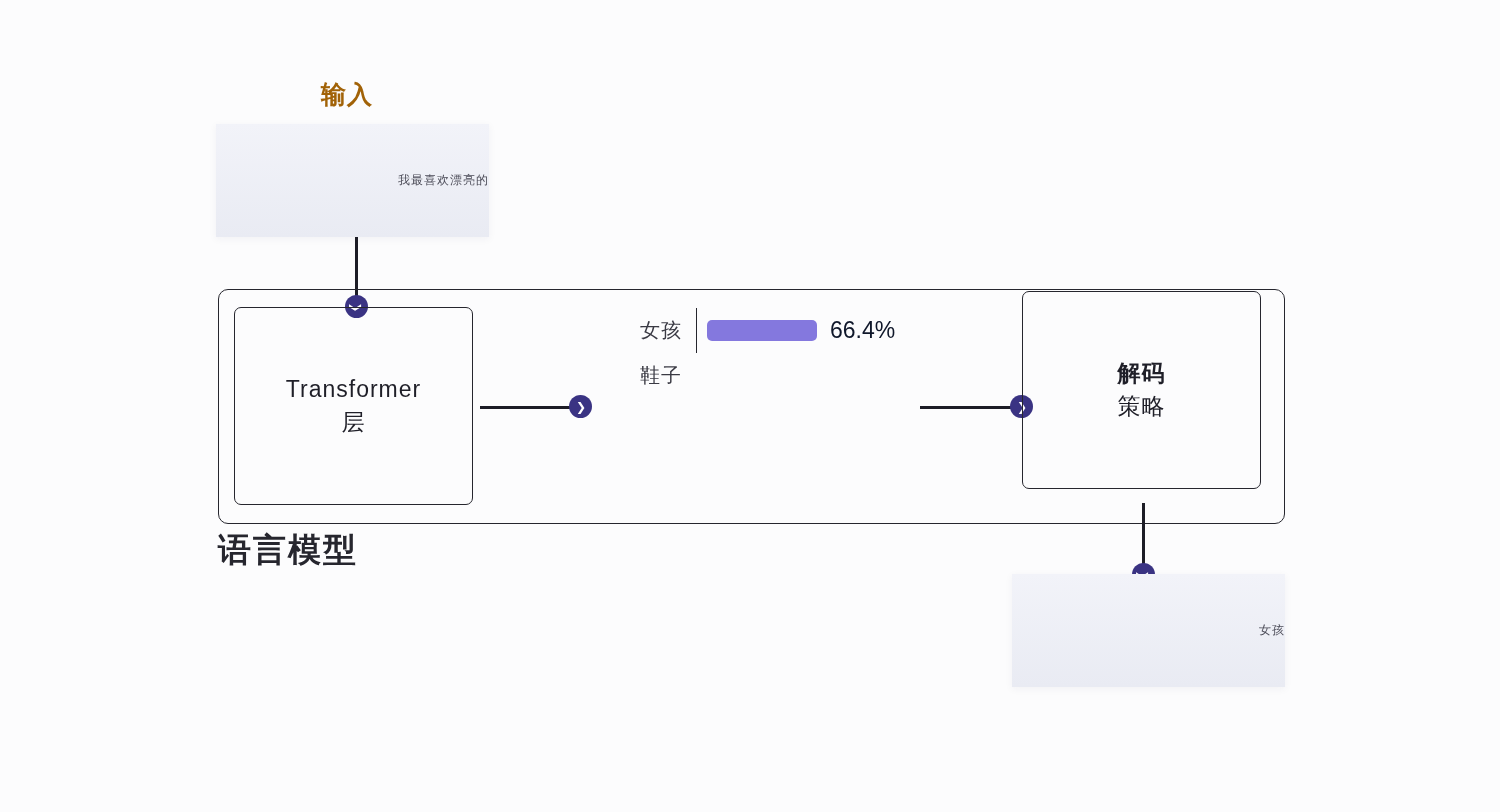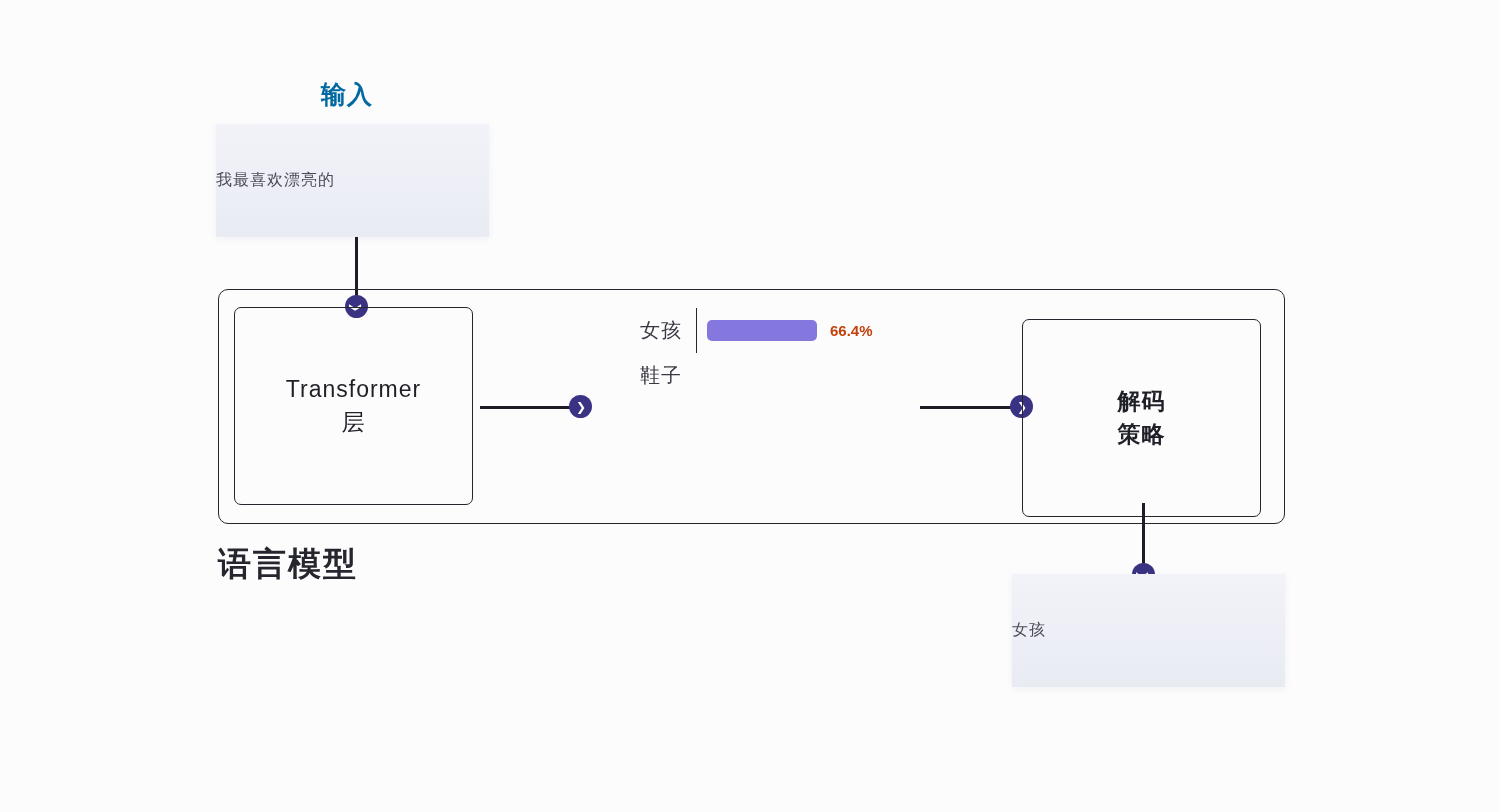--- a/index.html
+++ b/index.html
@@ -5,28 +5,28 @@
   html,body{margin:0;padding:0;}
   body{
     width:1500px;height:812px;
     background:#fcfcfd;
     font-family:"Liberation Sans","DejaVu Sans",sans-serif;
     position:relative;overflow:hidden;
     color:#23232e;
   }
   .abs{position:absolute;}
   
-  .big-label{font-size:25px;font-weight:700;color:#0369a1;letter-spacing:1px;}
+  .big-label{font-size:25px;font-weight:700;color:#a16207;letter-spacing:1px;}
   .model-label{font-size:33px;font-weight:600;color:#26262e;letter-spacing:2px;}
   
   .soft-box{
     background:linear-gradient(180deg,#f2f3f9 0%,#e9ebf3 100%);
     box-shadow:0 2px 8px rgba(40,40,80,0.05);
-    display:flex;align-items:center;justify-content:flex-start;
-    font-size:16px;color:#4c4c58;letter-spacing:1px;
+    display:flex;align-items:center;justify-content:flex-end;
+    font-size:12px;color:#4c4c58;letter-spacing:1px;
   }
   
   .outline-box{
     border:1.6px solid #26262e;border-radius:7px;
     background:transparent;
     display:flex;flex-direction:column;align-items:center;justify-content:center;
     text-align:center;
   }
   .outline-box .line{font-size:23px;color:#1f1f28;line-height:1.45;letter-spacing:1px;}
   .container-box{
@@ -45,21 +45,21 @@
   .arrow-node.down .glyph{transform:rotate(90deg) translateX(0.5px);}
   
   .prob-chart{display:flex;flex-direction:column;}
   .prob-row{display:flex;align-items:center;height:45px;}
   .prob-label{width:56px;font-size:20px;color:#3a3a44;letter-spacing:1px;flex:0 0 56px;}
   .prob-barcell{
     display:flex;align-items:center;height:100%;
     border-left:1.7px solid #26262e;padding-left:10px;
   }
   .prob-bar{height:21px;border-radius:5px;flex:0 0 auto;}
-  .prob-pct{font-size:15px;color:#c2410c;margin-left:13px;white-space:nowrap;font-weight:bold;}
+  .prob-pct{font-size:23px;color:#0f172a;margin-left:13px;white-space:nowrap;}
 </style>
 </head>
 <body>
 
 <div class="abs" style="left:0;top:0;width:1500px;height:812px;">
 
   <div class="abs big-label" style="left:257px;top:78px;width:180px;text-align:center;">输入</div>
 
   <div class="abs soft-box" style="left:216px;top:124px;width:273px;height:113px;">
     <span>我最喜欢漂亮的</span>
@@ -93,26 +93,26 @@
       <div class="prob-row">
         <span class="prob-label">鞋子</span>
       </div>
     </div>
 
   <div class="abs hline" style="left:920px;top:406px;width:93px;"></div>
   <div class="abs arrow-node" style="left:1010px;top:395px;">
     <span class="glyph">❯</span>
   </div>
 
-  <div class="abs outline-box" style="left:1022px;top:319px;width:237px;height:196px;">
+  <div class="abs outline-box" style="left:1022px;top:291px;width:237px;height:196px;">
     <span class="line" style="font-weight:600;">解码</span>
-    <span class="line" style="font-weight:700;">策略</span>
+    <span class="line" style="font-weight:400;">策略</span>
   </div>
 
-  <div class="abs model-label" style="left:218px;top:542px;">语言模型</div>
+  <div class="abs model-label" style="left:218px;top:528px;">语言模型</div>
 
   <div class="abs vline" style="left:1142px;top:503px;height:62px;"></div>
   <div class="abs arrow-node down" style="left:1132px;top:563px;">
     <span class="glyph">❯</span>
   </div>
 
   <div class="abs soft-box" style="left:1012px;top:574px;width:273px;height:113px;">
     <span>女孩</span>
   </div>
 

